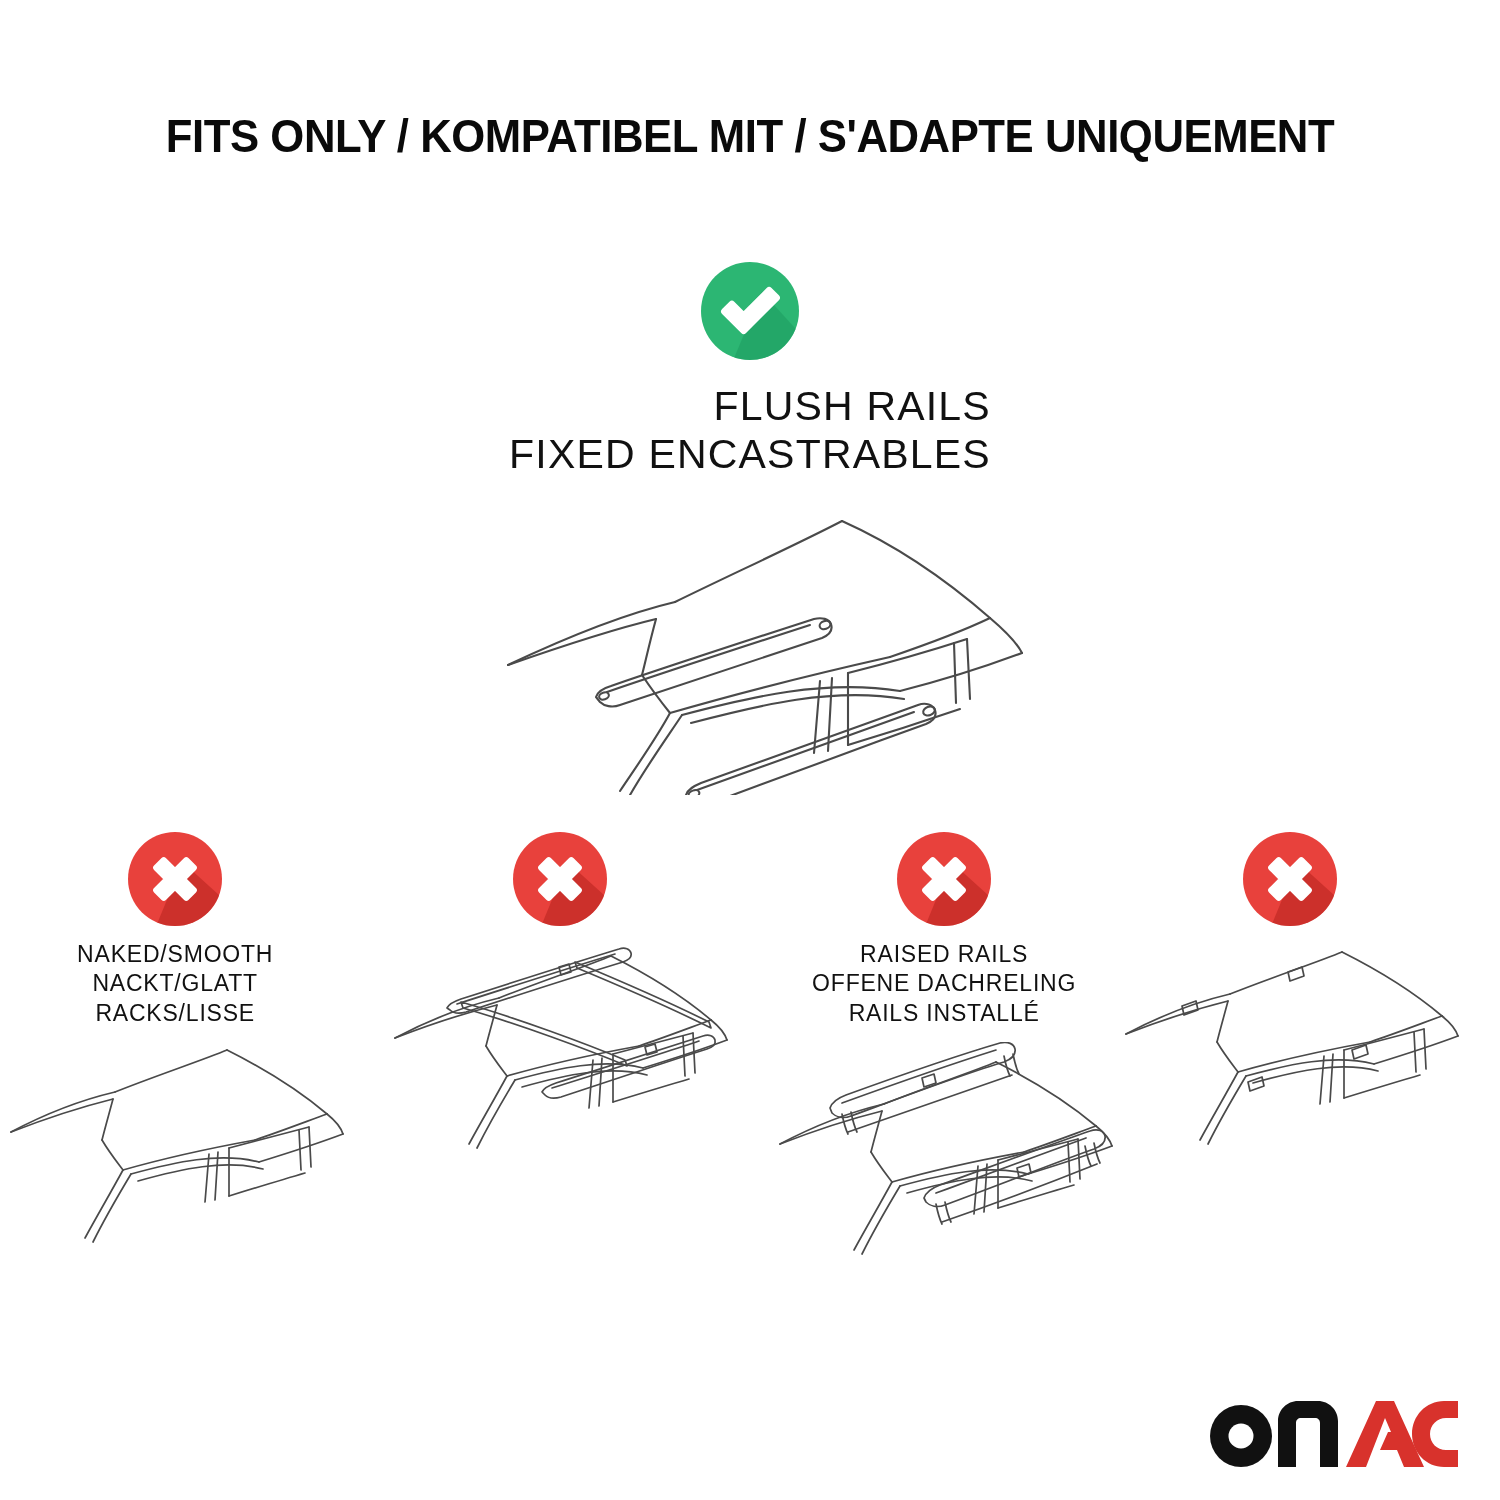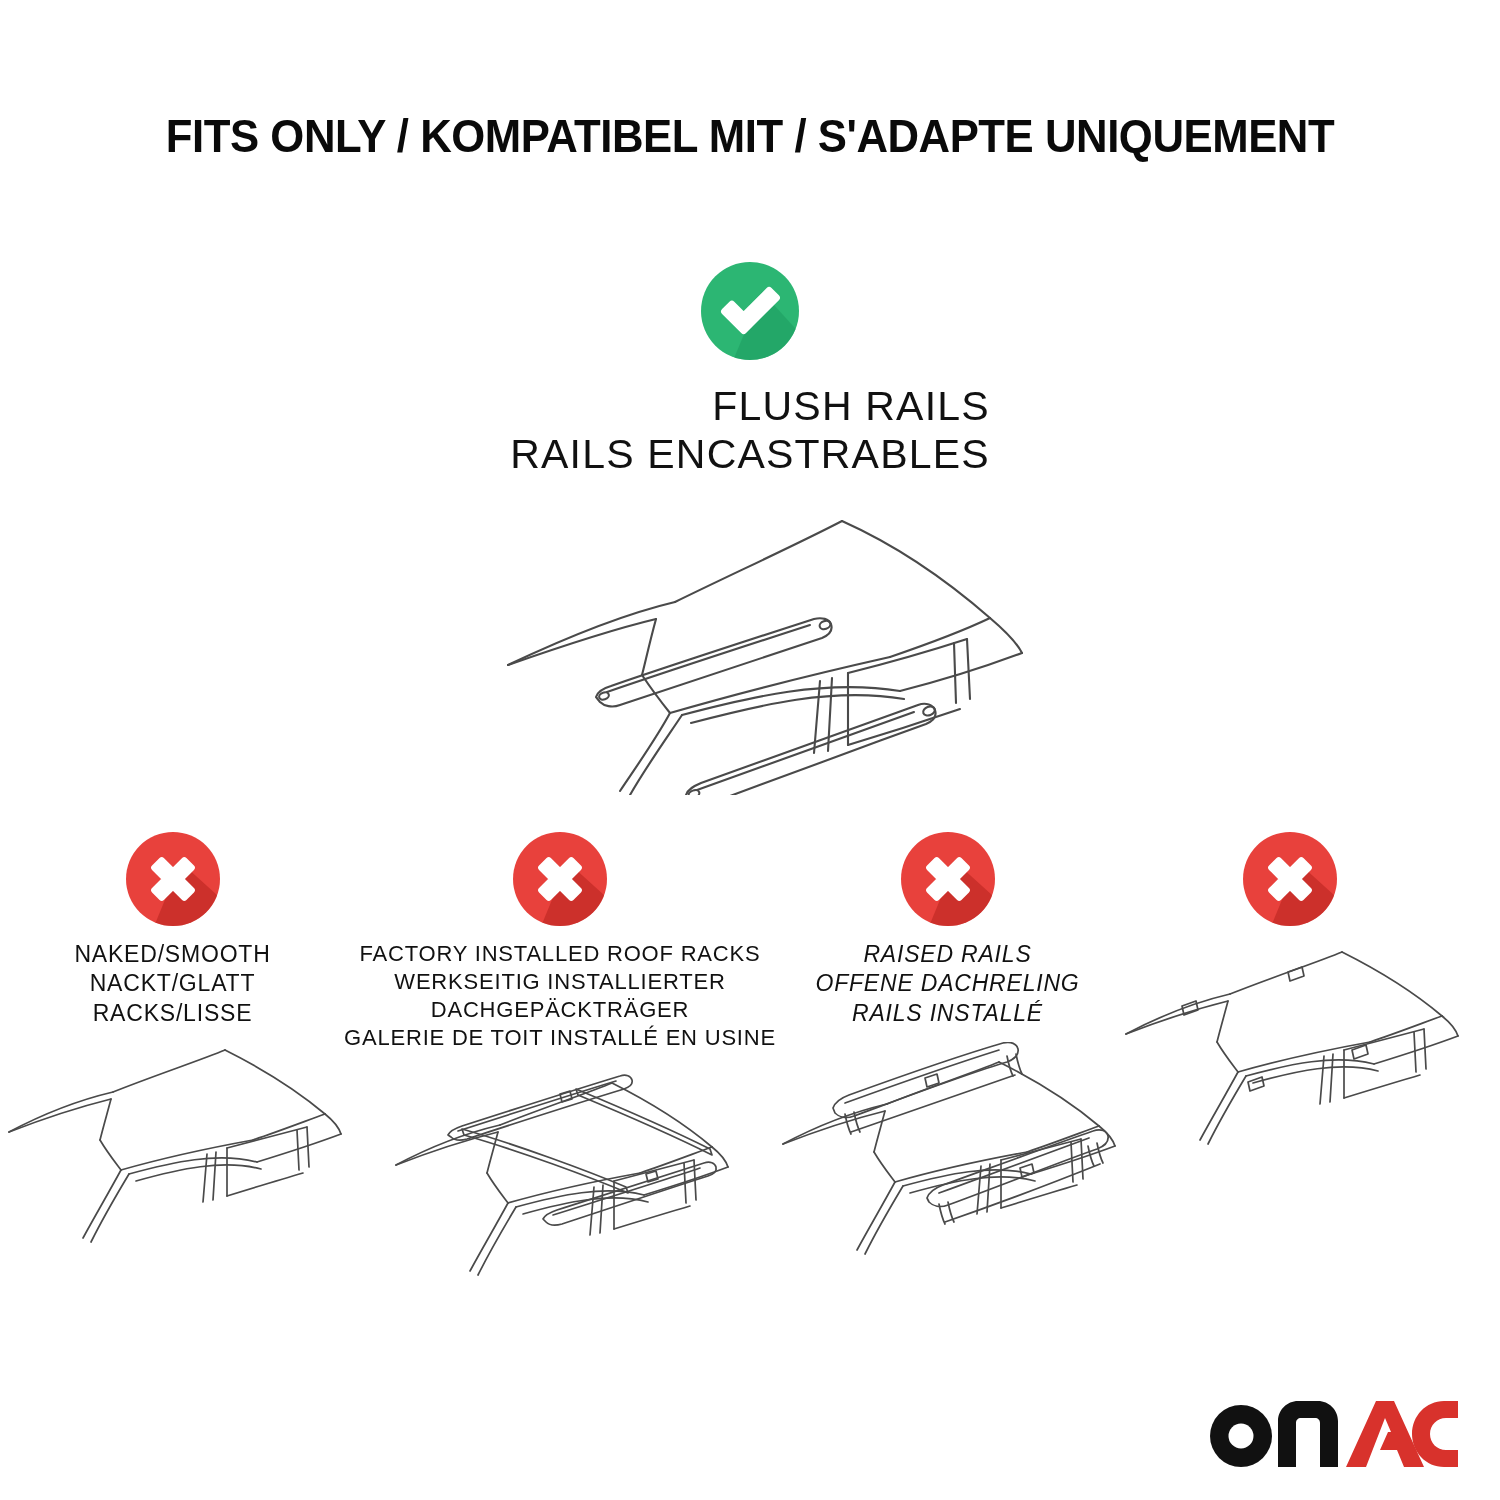--- a/index.html
+++ b/index.html
@@ -95,21 +95,21 @@
     display: flex;
     align-items: flex-start;
   }
   .col {
     display: flex;
     flex-direction: column;
     align-items: center;
   }
   .col-0 { width: 360px; }
   .col-1 { width: 430px; }
-  .col-2 { width: 360px; font-style: italic; }
+  .col-2 { width: 360px; }
   .col-3 { width: 350px; }
 
   .col-label {
     margin-top: 14px;
     text-align: center;
     font-size: 23px;
     font-weight: 400;
     line-height: 1.28;
     letter-spacing: 0.8px;
     color: #111;
@@ -143,21 +143,21 @@
     <svg class="shadow-wedge" viewBox="0 0 100 100" aria-hidden="true">
       <path d="M62 30 L100 72 L100 100 L33 100 Z" fill="#1E9A5E" opacity="0.55"></path>
     </svg>
     <svg class="glyph" viewBox="0 0 100 100" aria-hidden="true">
       <path d="M24 50.5 L31.5 43 L43.5 55 L69.5 29 L77 36.5 L43.5 70 Z" fill="#FFFFFF" stroke="#FFFFFF" stroke-width="7" stroke-linejoin="round"></path>
     </svg>
   </span>
 
   <div class="ok-text">
     <div>FLUSH RAILS</div>
-    <div>RAILS ENCASTRABLES</div>
+    <div>FIXED ENCASTRABLES</div>
   </div>
 
   <div class="ok-art">
     <svg class="line-art" width="560" height="300" viewBox="0 0 560 300" aria-hidden="true">
       <g fill="none" stroke="#4A4A4A" stroke-width="2.1" stroke-linejoin="round" stroke-linecap="round">
 
         <path d="M205 107 C150 120 95 143 38 170"></path>
         <path d="M38 170 C95 150 140 135 186 124"></path>
         <path d="M205 107 C260 80 330 48 372 26"></path>
         <path d="M372 26 C430 52 480 88 520 123"></path>
@@ -254,26 +254,20 @@
     <span class="badge badge-no">
       <svg class="shadow-wedge" viewBox="0 0 100 100" aria-hidden="true">
         <path d="M58 32 L100 70 L100 100 L30 100 Z" fill="#B92520" opacity="0.6"></path>
       </svg>
       <svg class="glyph" viewBox="0 0 100 100" aria-hidden="true">
         <path d="M50 40 L62 28 L72 38 L60 50 L72 62 L62 72 L50 60 L38 72 L28 62 L40 50 L28 38 L38 28 Z" fill="#DCDCDC"></path>
         <path d="M50 42 L62 30 L70 38 L58 50 L70 62 L62 70 L50 58 L38 70 L30 62 L42 50 L30 38 L38 30 Z" fill="#FFFFFF" stroke="#FFFFFF" stroke-width="6.5" stroke-linejoin="round"></path>
       </svg>
     </span>
 
-    <div class="col-label">
-      <div>FACTORY INSTALLED ROOF RACKS</div>
-      <div>WERKSEITIG INSTALLIERTER</div>
-      <div>DACHGEPÄCKTRÄGER</div>
-      <div>GALERIE DE TOIT INSTALLÉ EN USINE</div>
-    </div>
 
     <div class="col-art">
       <svg class="line-art" width="345" height="215" viewBox="0 0 345 215" aria-hidden="true">
         <g fill="none" stroke="#4A4A4A" stroke-width="1.7" stroke-linejoin="round" stroke-linecap="round">
 
           <path d="M112 58 C78 66 42 80 8 98"></path>
           <path d="M8 98 C44 84 78 73 110 65"></path>
           <path d="M112 58 C152 42 200 26 224 16"></path>
           <path d="M224 16 C264 36 298 58 324 80"></path>
           <path d="M324 80 C334 88 338 94 340 100"></path>

